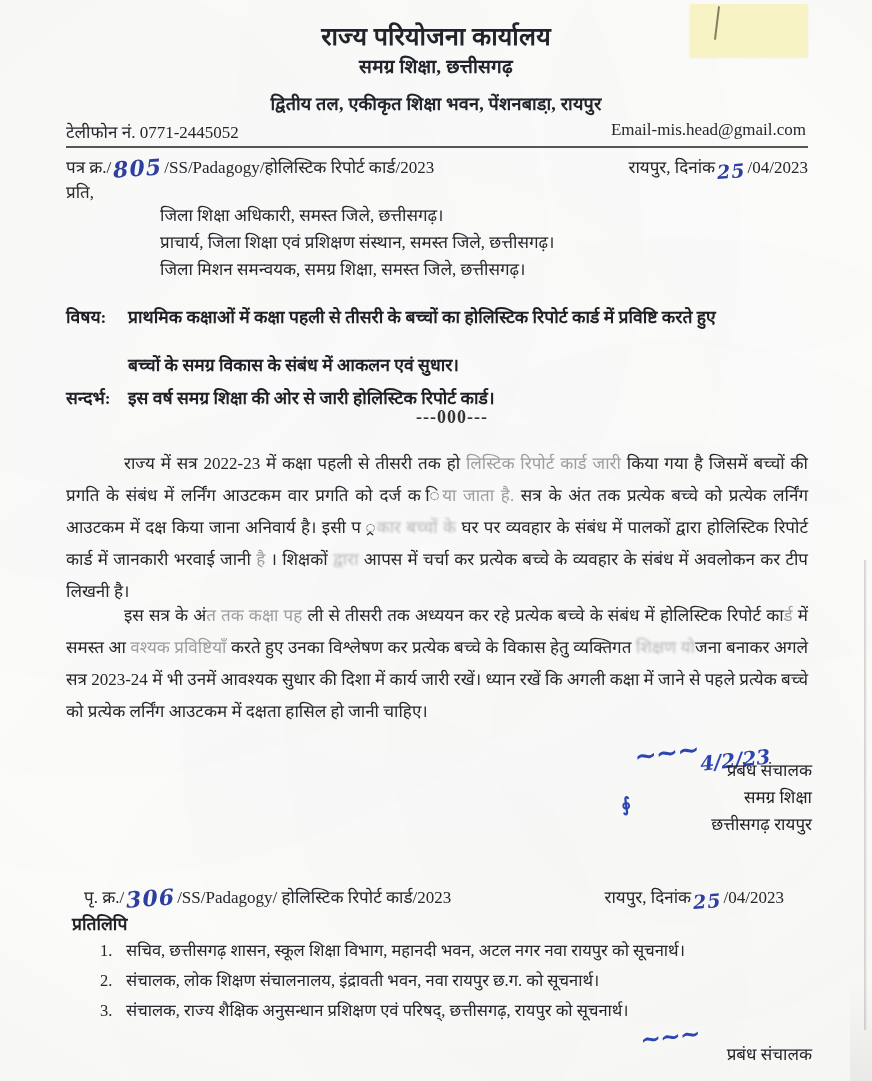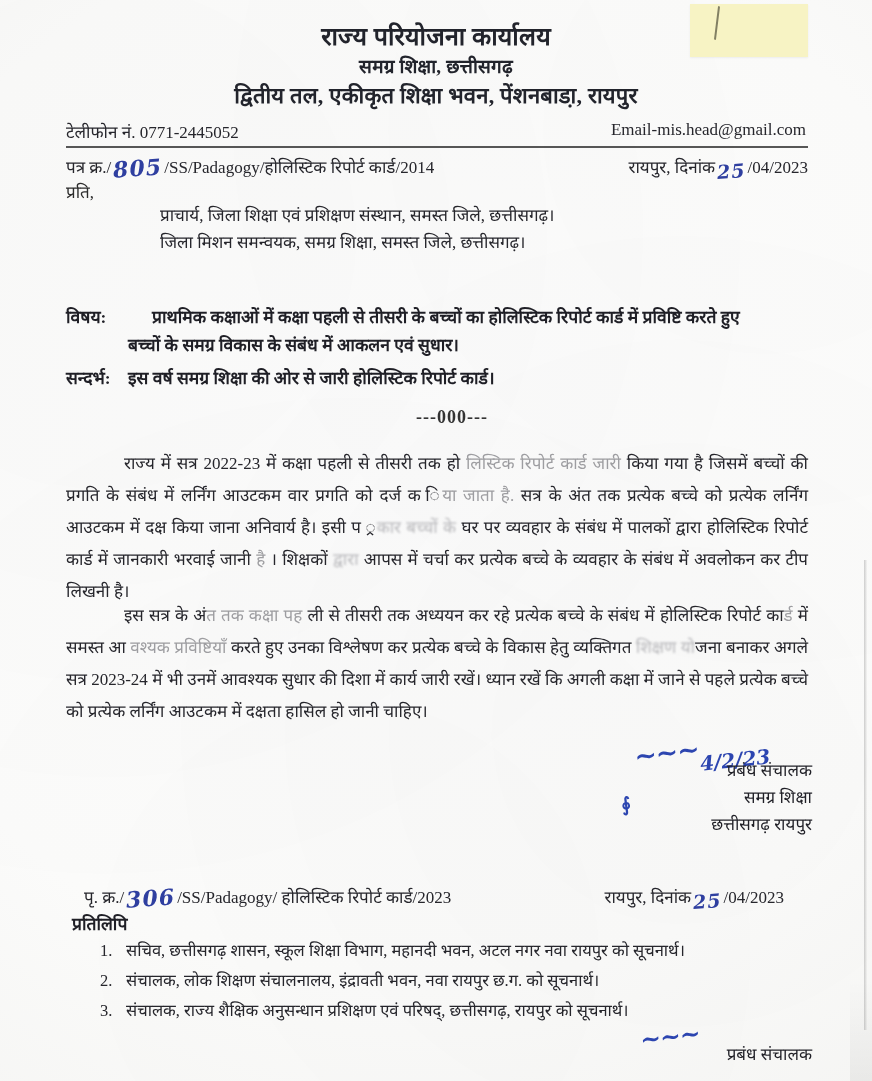--- a/index.html
+++ b/index.html
@@ -87,21 +87,21 @@
     width: 872px;
     text-align: center;
   }
   .lh-line {
     font-weight: bold;
     color: #22242c;
     letter-spacing: 0.2px;
   }
   .lh-1 { font-size: 25px; line-height: 30px; }
   .lh-2 { font-size: 19px; line-height: 29px; }
-  .lh-3 { font-size: 22px; line-height: 30px; }
+  .lh-3 { font-size: 18px; line-height: 30px; margin-top: 8px; }
 
   .contact-row {
     position: absolute;
     left: 66px;
     top: 120px;
     width: 740px;
     display: flex;
     justify-content: space-between;
     align-items: flex-start;
     font-size: 17px;
@@ -169,24 +169,24 @@
   .subject-block {
     position: absolute;
     left: 66px;
     top: 303px;
     width: 742px;
     font-size: 17.5px;
     line-height: 28px;
     font-weight: bold;
     color: #1f1f26;
   }
-  .subj-row { display: flex; align-items: flex-end; gap: 24px; }
+  .subj-row { display: flex; align-items: flex-end; }
   .subj-key { width: 62px; flex: none; }
   .subj-val { flex: 1; }
-  .subj-cont { margin-left: 62px; }
+  .subj-cont { margin-left: 62px; margin-top: 20px; }
   .ref-row { display: flex; align-items: flex-start; margin-top: 5px; }
   .ref-key { width: 62px; flex: none; }
 
   
   .sep {
     position: absolute;
     left: 0;
     top: 407px;
     width: 872px;
     text-align: center;
@@ -322,29 +322,30 @@
   </div>
 
   <div class="contact-row">
     <span class="contact-phone">टेलीफोन नं. 0771-2445052</span>
     <span class="contact-email">Email-mis.head@gmail.com</span>
   </div>
   <div class="rule"></div>
 
   <div class="refline">
     <span class="ref-left">
-      <span>पत्र क्र./</span><span class="hw">805</span><span>/SS/Padagogy/होलिस्टिक रिपोर्ट कार्ड/2014</span>
+      <span>पत्र क्र./</span><span class="hw">805</span><span>/SS/Padagogy/होलिस्टिक रिपोर्ट कार्ड/2023</span>
     </span>
     <span class="ref-right">
       <span>रायपुर, दिनांक</span><span class="hw small">25</span><span>/04/2023</span>
     </span>
   </div>
 
   <div class="to-label">प्रति,</div>
   <div class="addressees">
+    <div>जिला शिक्षा अधिकारी, समस्त जिले, छत्तीसगढ़।</div>
     <div>प्राचार्य, जिला शिक्षा एवं प्रशिक्षण संस्थान, समस्त जिले, छत्तीसगढ़।</div>
     <div>जिला मिशन समन्वयक, समग्र शिक्षा, समस्त जिले, छत्तीसगढ़।</div>
   </div>
 
   <div class="subject-block">
     <div class="subj-row">
       <span class="subj-key">विषय:</span>
       <span class="subj-val">प्राथमिक कक्षाओं में कक्षा पहली से तीसरी के बच्चों का होलिस्टिक रिपोर्ट कार्ड में प्रविष्टि करते हुए</span>
     </div>
     <div class="subj-cont">बच्चों के समग्र विकास के संबंध में आकलन एवं सुधार।</div>

